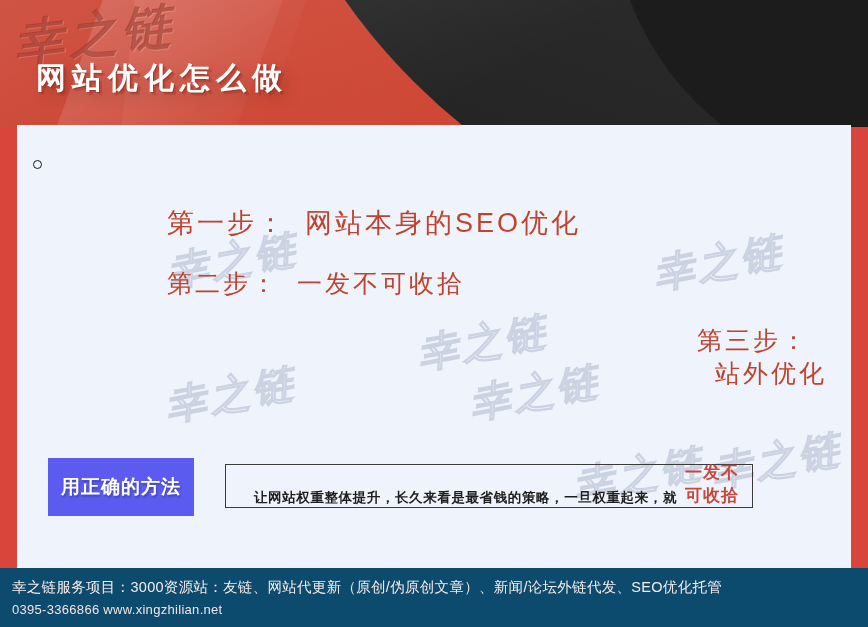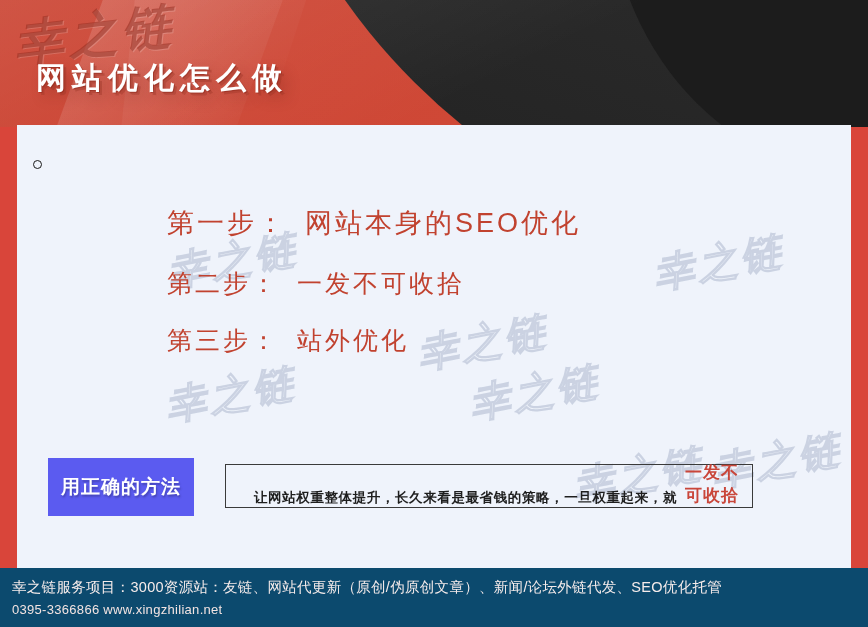--- a/index.html
+++ b/index.html
@@ -148,21 +148,21 @@
     display: flex;
     align-items: flex-end;
     color: #c1422f;
     font-weight: 400;
     white-space: nowrap;
     position: relative;
     z-index: 2;
   }
   .step-1 { font-size: 27px; letter-spacing: 3px; margin-bottom: 26px; }
   .step-2 { font-size: 25px; letter-spacing: 3px; margin-bottom: 24px; }
-  .step-3 { font-size: 25px; letter-spacing: 3px; }
+  .step-3 { font-size: 25px; letter-spacing: 3px; flex-direction: column; }
   .step-label { margin-right: 18px; }
 
   
   .callout {
     position: absolute;
     left: 31px; top: 333px;
     width: 790px;
     height: 58px;
   }
   .callout-tag {

